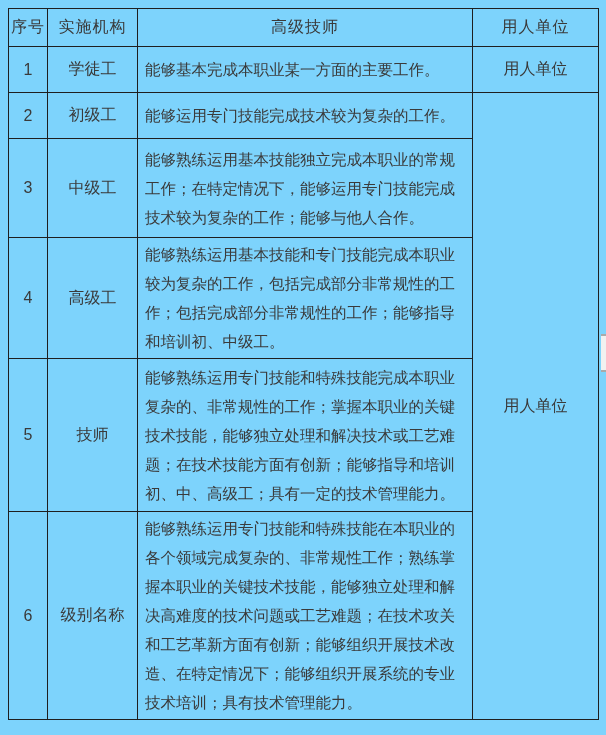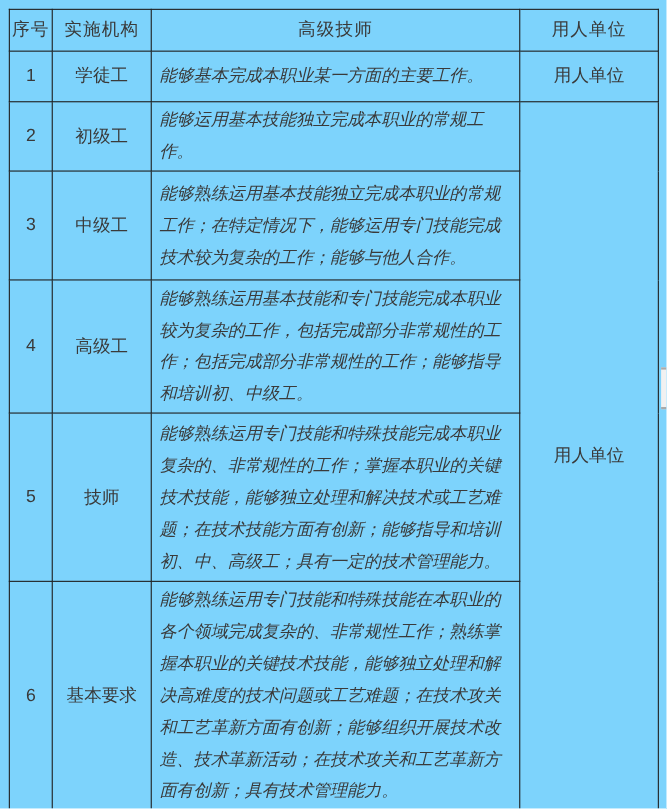--- a/index.html
+++ b/index.html
@@ -53,21 +53,20 @@
   }
   td.c-no, td.c-level, td.c-agency {
     font-size: 16px;
     text-align: center;
   }
   td.c-req {
     font-size: 15.5px;
     text-align: left;
     line-height: 29px;
     padding: 2px 3px 2px 7px;
-    font-style: italic;
   }
   .scrollbar-thumb {
     position: absolute;
     right: 0px;
     top: 334px;
     width: 5px;
     height: 34px;
     background: #f1f1f1;
     border-top: 2px solid #aaaaaa;
     border-bottom: 2px solid #aaaaaa;
@@ -96,41 +95,41 @@
     <tbody>
       <tr class="row-1">
         <td class="c-no">1</td>
         <td class="c-level">学徒工</td>
         <td class="c-req">能够基本完成本职业某一方面的主要工作。</td>
         <td class="c-agency">用人单位</td>
       </tr>
       <tr class="row-2">
         <td class="c-no">2</td>
         <td class="c-level">初级工</td>
-        <td class="c-req">能够运用基本技能独立完成本职业的常规工作。</td>
+        <td class="c-req">能够运用专门技能完成技术较为复杂的工作。</td>
         <td class="c-agency" rowspan="5">用人单位</td>
       </tr>
       <tr class="row-3">
         <td class="c-no">3</td>
         <td class="c-level">中级工</td>
         <td class="c-req">能够熟练运用基本技能独立完成本职业的常规工作；在特定情况下，能够运用专门技能完成技术较为复杂的工作；能够与他人合作。</td>
       </tr>
       <tr class="row-4">
         <td class="c-no">4</td>
         <td class="c-level">高级工</td>
         <td class="c-req">能够熟练运用基本技能和专门技能完成本职业较为复杂的工作，包括完成部分非常规性的工作；包括完成部分非常规性的工作；能够指导和培训初、中级工。</td>
       </tr>
       <tr class="row-5">
         <td class="c-no">5</td>
         <td class="c-level">技师</td>
         <td class="c-req">能够熟练运用专门技能和特殊技能完成本职业复杂的、非常规性的工作；掌握本职业的关键技术技能，能够独立处理和解决技术或工艺难题；在技术技能方面有创新；能够指导和培训初、中、高级工；具有一定的技术管理能力。</td>
       </tr>
       <tr class="row-6">
         <td class="c-no">6</td>
-        <td class="c-level">基本要求</td>
-        <td class="c-req">能够熟练运用专门技能和特殊技能在本职业的各个领域完成复杂的、非常规性工作；熟练掌握本职业的关键技术技能，能够独立处理和解决高难度的技术问题或工艺难题；在技术攻关和工艺革新方面有创新；能够组织开展技术改造、技术革新活动；在技术攻关和工艺革新方面有创新；具有技术管理能力。</td>
+        <td class="c-level">级别名称</td>
+        <td class="c-req">能够熟练运用专门技能和特殊技能在本职业的各个领域完成复杂的、非常规性工作；熟练掌握本职业的关键技术技能，能够独立处理和解决高难度的技术问题或工艺难题；在技术攻关和工艺革新方面有创新；能够组织开展技术改造、在特定情况下；能够组织开展系统的专业技术培训；具有技术管理能力。</td>
       </tr>
     </tbody>
   </table>
 
   <div class="scrollbar-thumb"></div>
 
 </div>
 
 </body></html>

